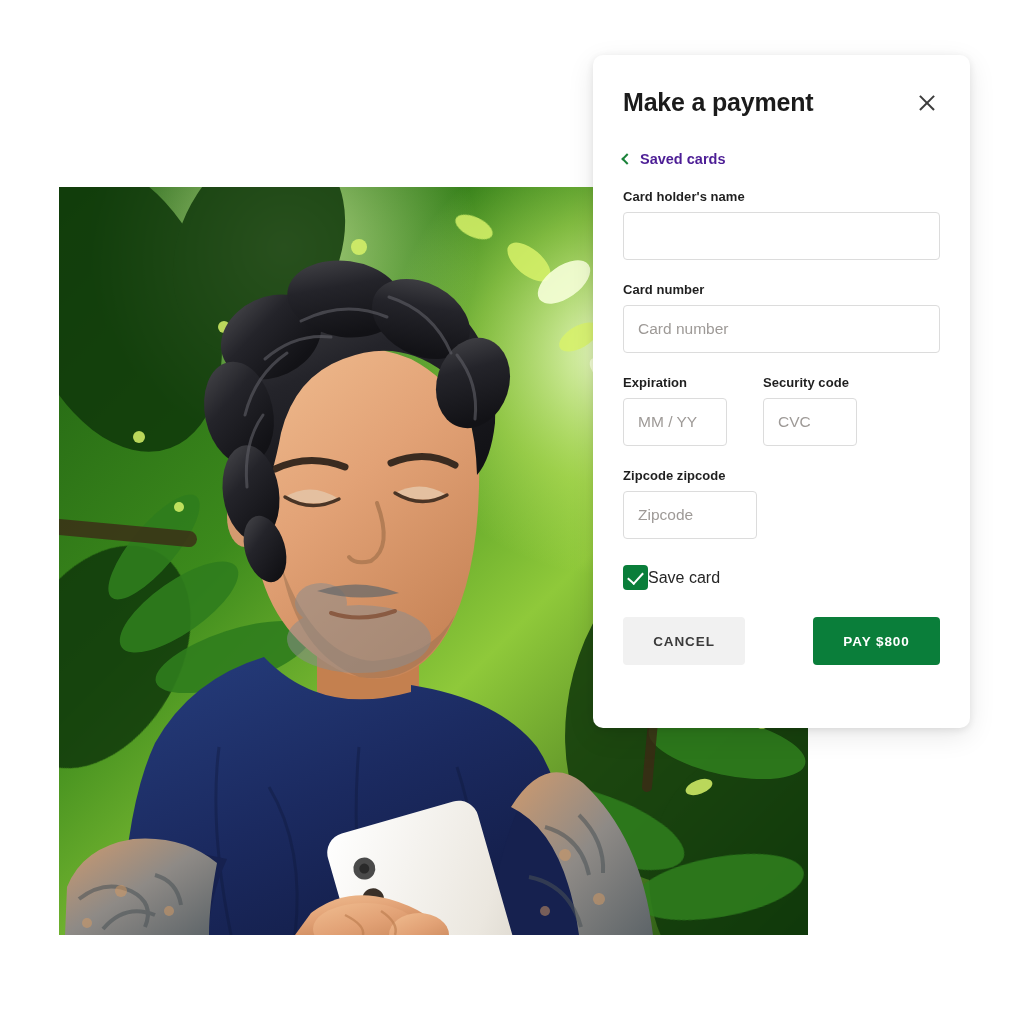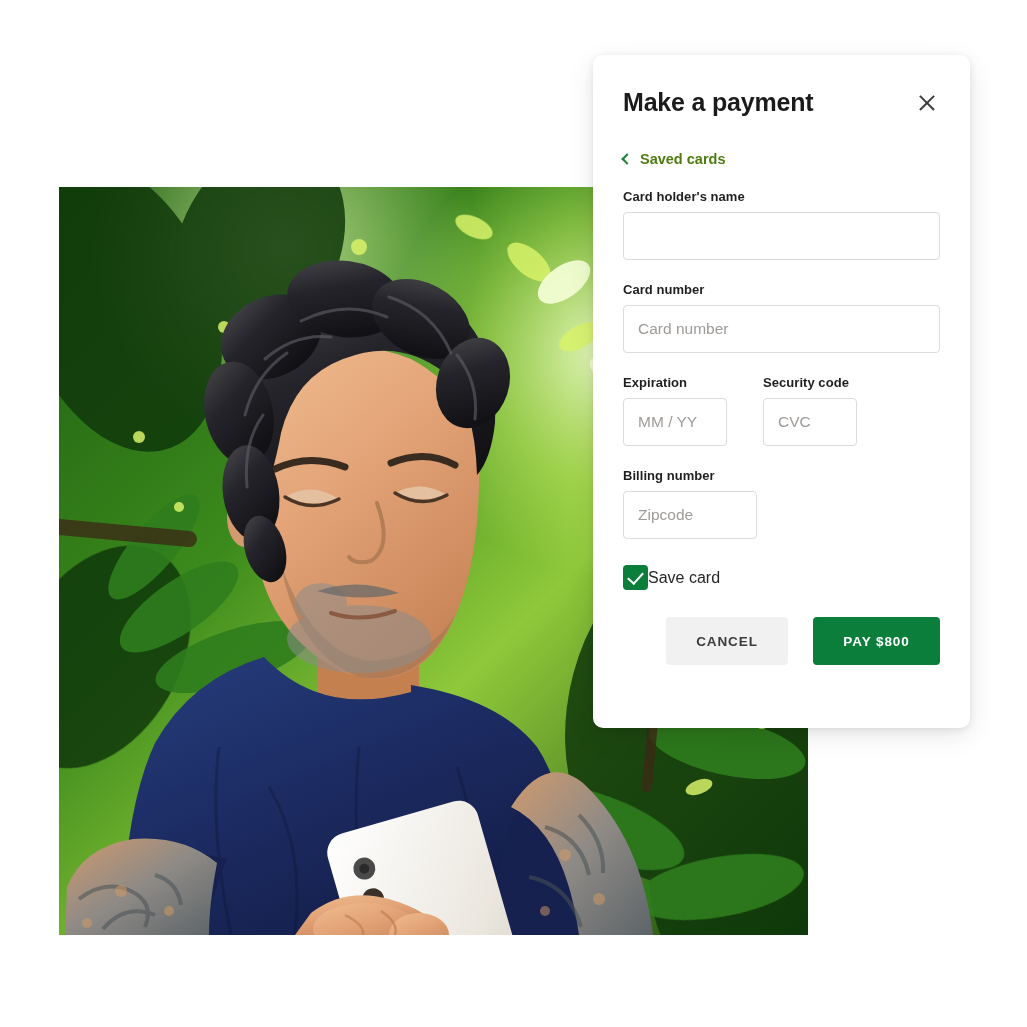--- a/index.html
+++ b/index.html
@@ -76,21 +76,21 @@
   }
   .close-btn::before { transform: rotate(45deg); }
   .close-btn::after  { transform: rotate(-45deg); }
 
   
   .back-link {
     display: flex;
     align-items: center;
     gap: 9px;
     margin-top: 26px;
-    color: #4d7c0f;
+    color: #4c1d95;
     font-size: 14.5px;
     font-weight: bold;
     cursor: pointer;
     width: max-content;
   }
   .chev {
     display: block;
     width: 8px;
     height: 8px;
     border-left: 2.2px solid #1a8239;
@@ -173,21 +173,20 @@
     font-size: 13.5px;
     font-weight: bold;
     letter-spacing: 0.9px;
     cursor: pointer;
     height: 48px;
   }
   .btn-cancel {
     width: 122px;
     background: #f1f1f1;
     color: #3b3b3b;
-    margin-left: 43px;
   }
   .btn-pay {
     width: 127px;
     background: #0a7e3a;
     color: #ffffff;
   }
 </style>
 </head>
 <body>
 
@@ -423,21 +422,21 @@
         <div class="field-label">Expiration</div>
         <input class="input" type="text" placeholder="MM / YY" style="">
       </div>
       <div class="col-cvc">
         <div class="field-label">Security code</div>
         <input class="input" type="text" placeholder="CVC" style="">
       </div>
     </div>
 
     <div class="field col-zip">
-      <div class="field-label">Billing number</div>
+      <div class="field-label">Zipcode zipcode</div>
       <input class="input" type="text" placeholder="Zipcode" style="">
     </div>
 
     <div class="checkrow">
       <span class="checkbox"></span>
       <span class="check-label">Save card</span>
     </div>
 
     <div class="actions">
       <button class="btn btn-cancel">CANCEL</button>

